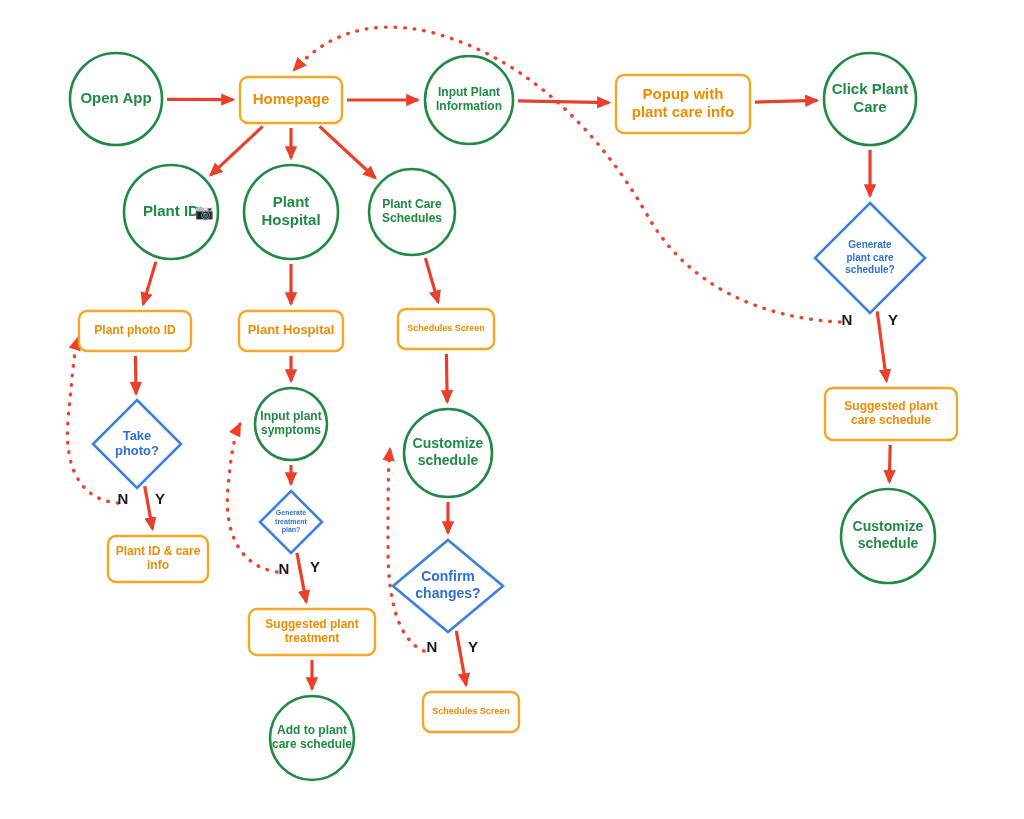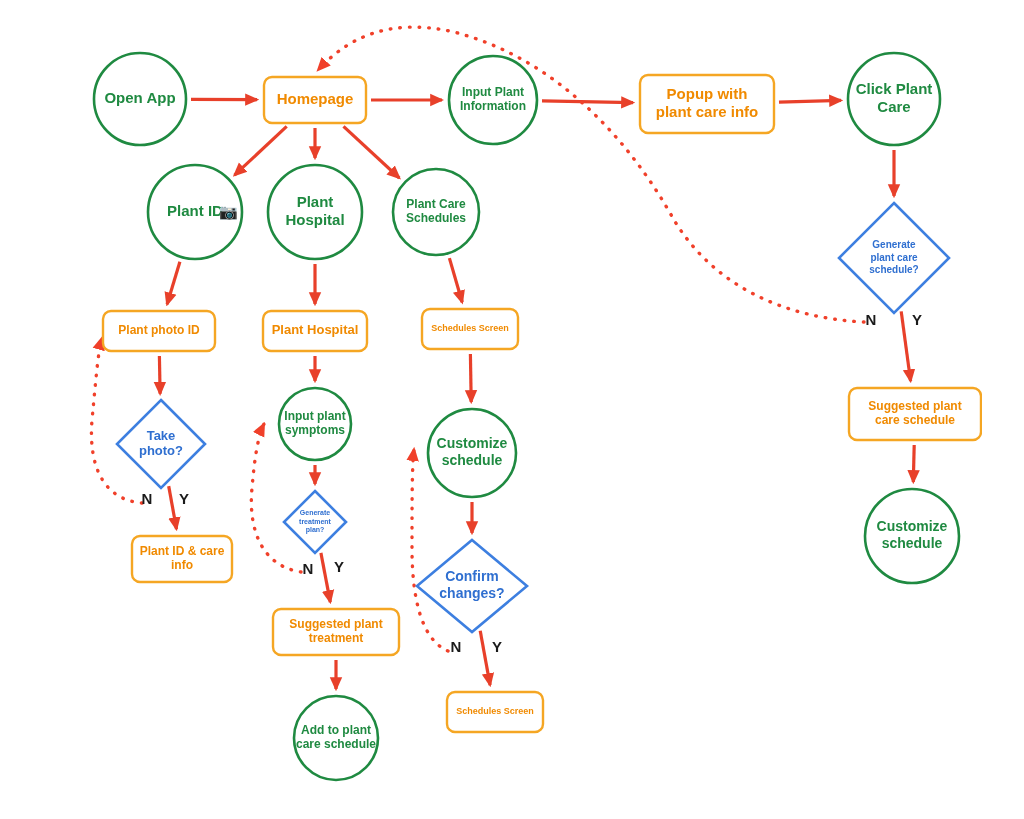--- a/index.html
+++ b/index.html
@@ -7,21 +7,20 @@
     padding: 0;
     background: #ffffff;
   }
   #canvas-wrap {
     position: relative;
     width: 958px;
     height: 819px;
     background: #ffffff;
     overflow: hidden;
     font-family: "Liberation Sans", sans-serif;
-    padding-left: 24px;
   }
   svg#flow {
     display: block;
     width: 1024px;
     height: 819px;
   }
   .node-shape-circle {
     fill: none;
     stroke: #1f8a41;
     stroke-width: 2.6;

